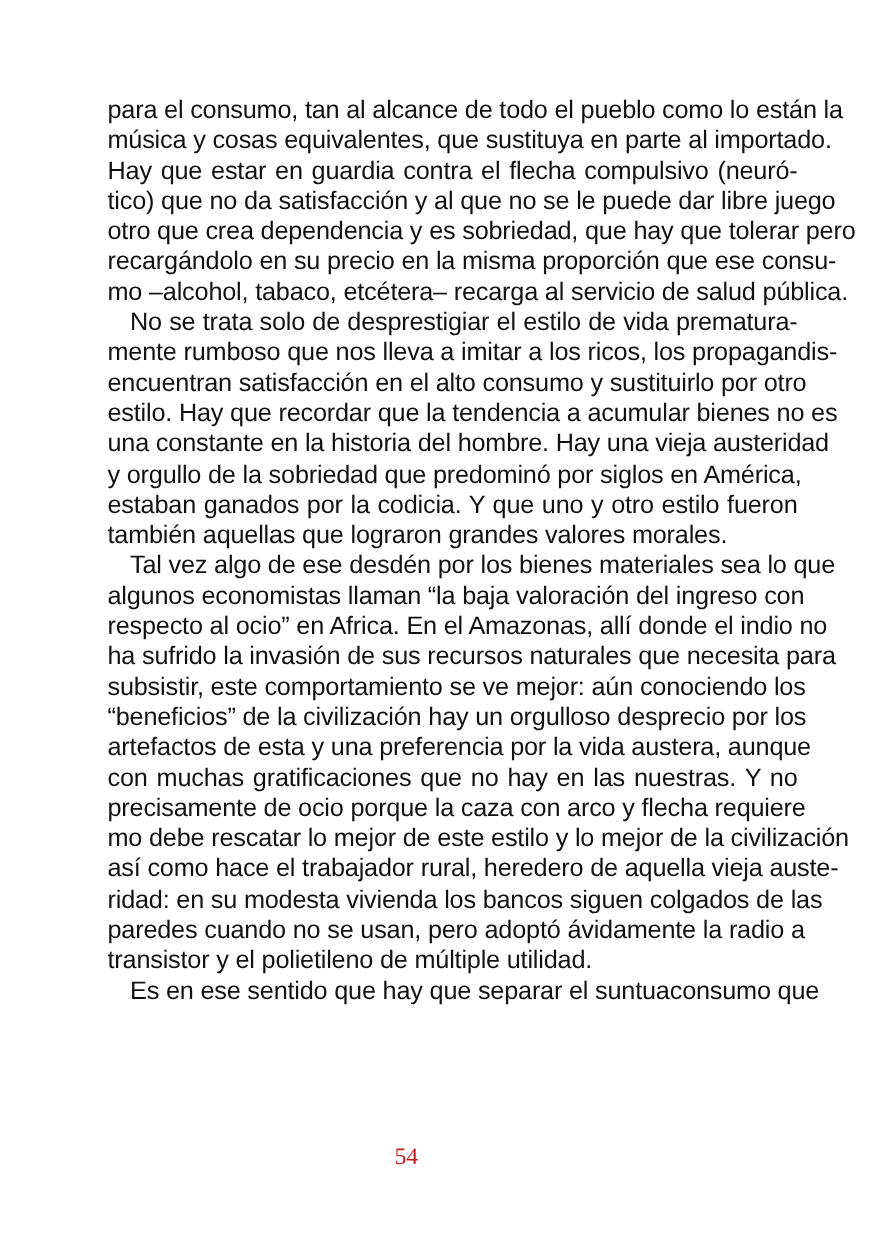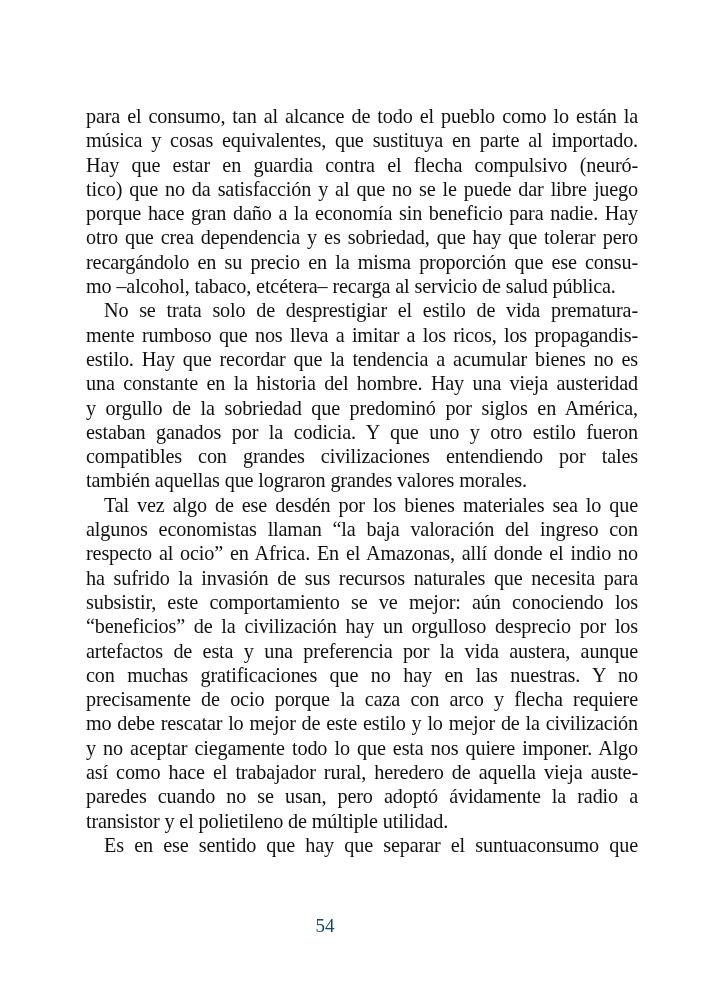--- a/index.html
+++ b/index.html
@@ -1,22 +1,22 @@
 <!DOCTYPE html>
 <html><head>
 <meta charset="utf-8">
 <style>
   html, body { margin: 0; padding: 0; background: #ffffff; }
   body { width: 711px; height: 992px; position: relative; overflow: hidden; }
   .page-text {
     position: absolute;
     left: 86px;
-    top: 104px;
+    top: 76px;
     width: 552px;
-    font-family: Liberation Serif, serif;
+    font-family: Liberation Sans, sans-serif;
     font-size: 20.2px;
     line-height: 24.3px;
     color: #111111;
     letter-spacing: -0.15px;
   }
   .line {
     display: block;
     white-space: nowrap;
     text-align: justify;
     text-align-last: justify;
@@ -26,52 +26,51 @@
   .line.last { text-align-last: left; }
   .line.indent { padding-left: 18px; }
   .page-number {
     position: absolute;
     left: 0;
     width: 650px;
     top: 915px;
     text-align: center;
     font-family: "Liberation Serif", "DejaVu Serif", serif;
     font-size: 19px;
-    color: #0c4a6e;
+    color: #b91c1c;
   }
 </style>
 </head>
 <body>
 
 <div class="page-text" id="body-text">
     <span class="line">para el consumo, tan al alcance de todo el pueblo como lo están la</span>
     <span class="line">música y cosas equivalentes, que sustituya en parte al importado.</span>
     <span class="line">Hay que estar en guardia contra el flecha compulsivo (neuró-</span>
     <span class="line">tico) que no da satisfacción y al que no se le puede dar libre juego</span>
-    <span class="line">porque hace gran daño a la economía sin beneficio para nadie. Hay</span>
     <span class="line">otro que crea dependencia y es sobriedad, que hay que tolerar pero</span>
     <span class="line">recargándolo en su precio en la misma proporción que ese consu-</span>
     <span class="line last">mo –alcohol, tabaco, etcétera– recarga al servicio de salud pública.</span>
     <span class="line indent">No se trata solo de desprestigiar el estilo de vida prematura-</span>
     <span class="line">mente rumboso que nos lleva a imitar a los ricos, los propagandis-</span>
+    <span class="line">encuentran satisfacción en el alto consumo y sustituirlo por otro</span>
     <span class="line">estilo. Hay que recordar que la tendencia a acumular bienes no es</span>
     <span class="line">una constante en la historia del hombre. Hay una vieja austeridad</span>
     <span class="line">y orgullo de la sobriedad que predominó por siglos en América,</span>
     <span class="line">estaban ganados por la codicia. Y que uno y otro estilo fueron</span>
-    <span class="line">compatibles con grandes civilizaciones entendiendo por tales</span>
     <span class="line last">también aquellas que lograron grandes valores morales.</span>
     <span class="line indent">Tal vez algo de ese desdén por los bienes materiales sea lo que</span>
     <span class="line">algunos economistas llaman “la baja valoración del ingreso con</span>
     <span class="line">respecto al ocio” en Africa. En el Amazonas, allí donde el indio no</span>
     <span class="line">ha sufrido la invasión de sus recursos naturales que necesita para</span>
     <span class="line">subsistir, este comportamiento se ve mejor: aún conociendo los</span>
     <span class="line">“beneficios” de la civilización hay un orgulloso desprecio por los</span>
     <span class="line">artefactos de esta y una preferencia por la vida austera, aunque</span>
     <span class="line">con muchas gratificaciones que no hay en las nuestras. Y no</span>
     <span class="line">precisamente de ocio porque la caza con arco y flecha requiere</span>
     <span class="line">mo debe rescatar lo mejor de este estilo y lo mejor de la civilización</span>
-    <span class="line">y no aceptar ciegamente todo lo que esta nos quiere imponer. Algo</span>
     <span class="line">así como hace el trabajador rural, heredero de aquella vieja auste-</span>
+    <span class="line">ridad: en su modesta vivienda los bancos siguen colgados de las</span>
     <span class="line">paredes cuando no se usan, pero adoptó ávidamente la radio a</span>
     <span class="line last">transistor y el polietileno de múltiple utilidad.</span>
     <span class="line indent">Es en ese sentido que hay que separar el suntuaconsumo que</span>
   </div>
 <div class="page-number">54</div>
 
 </body></html>

